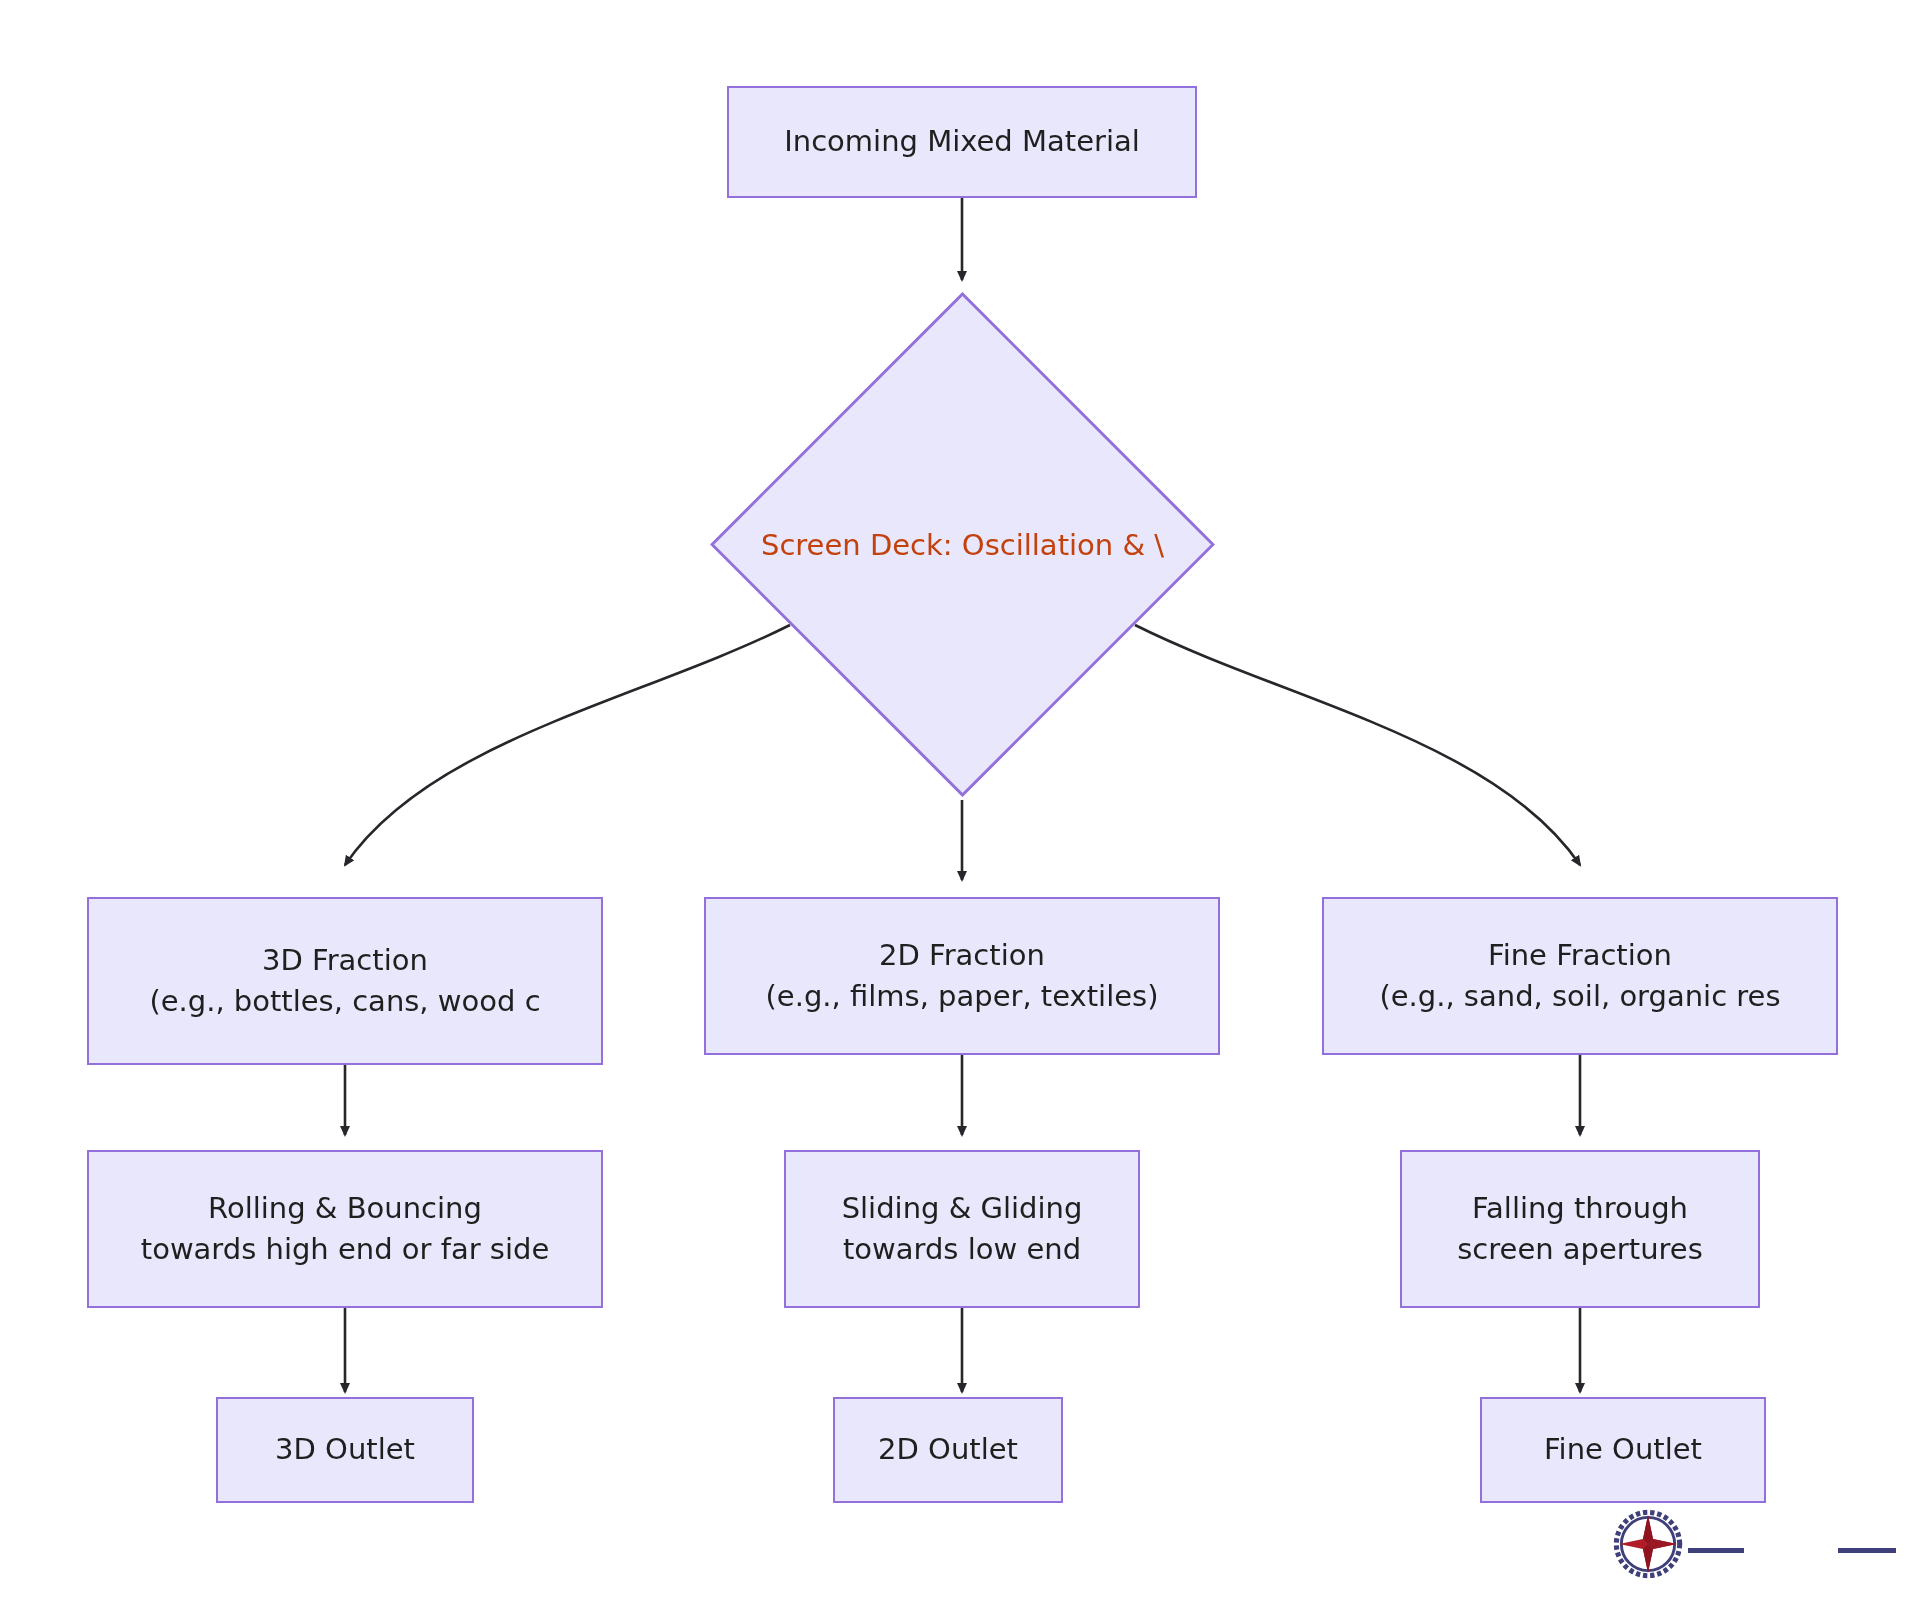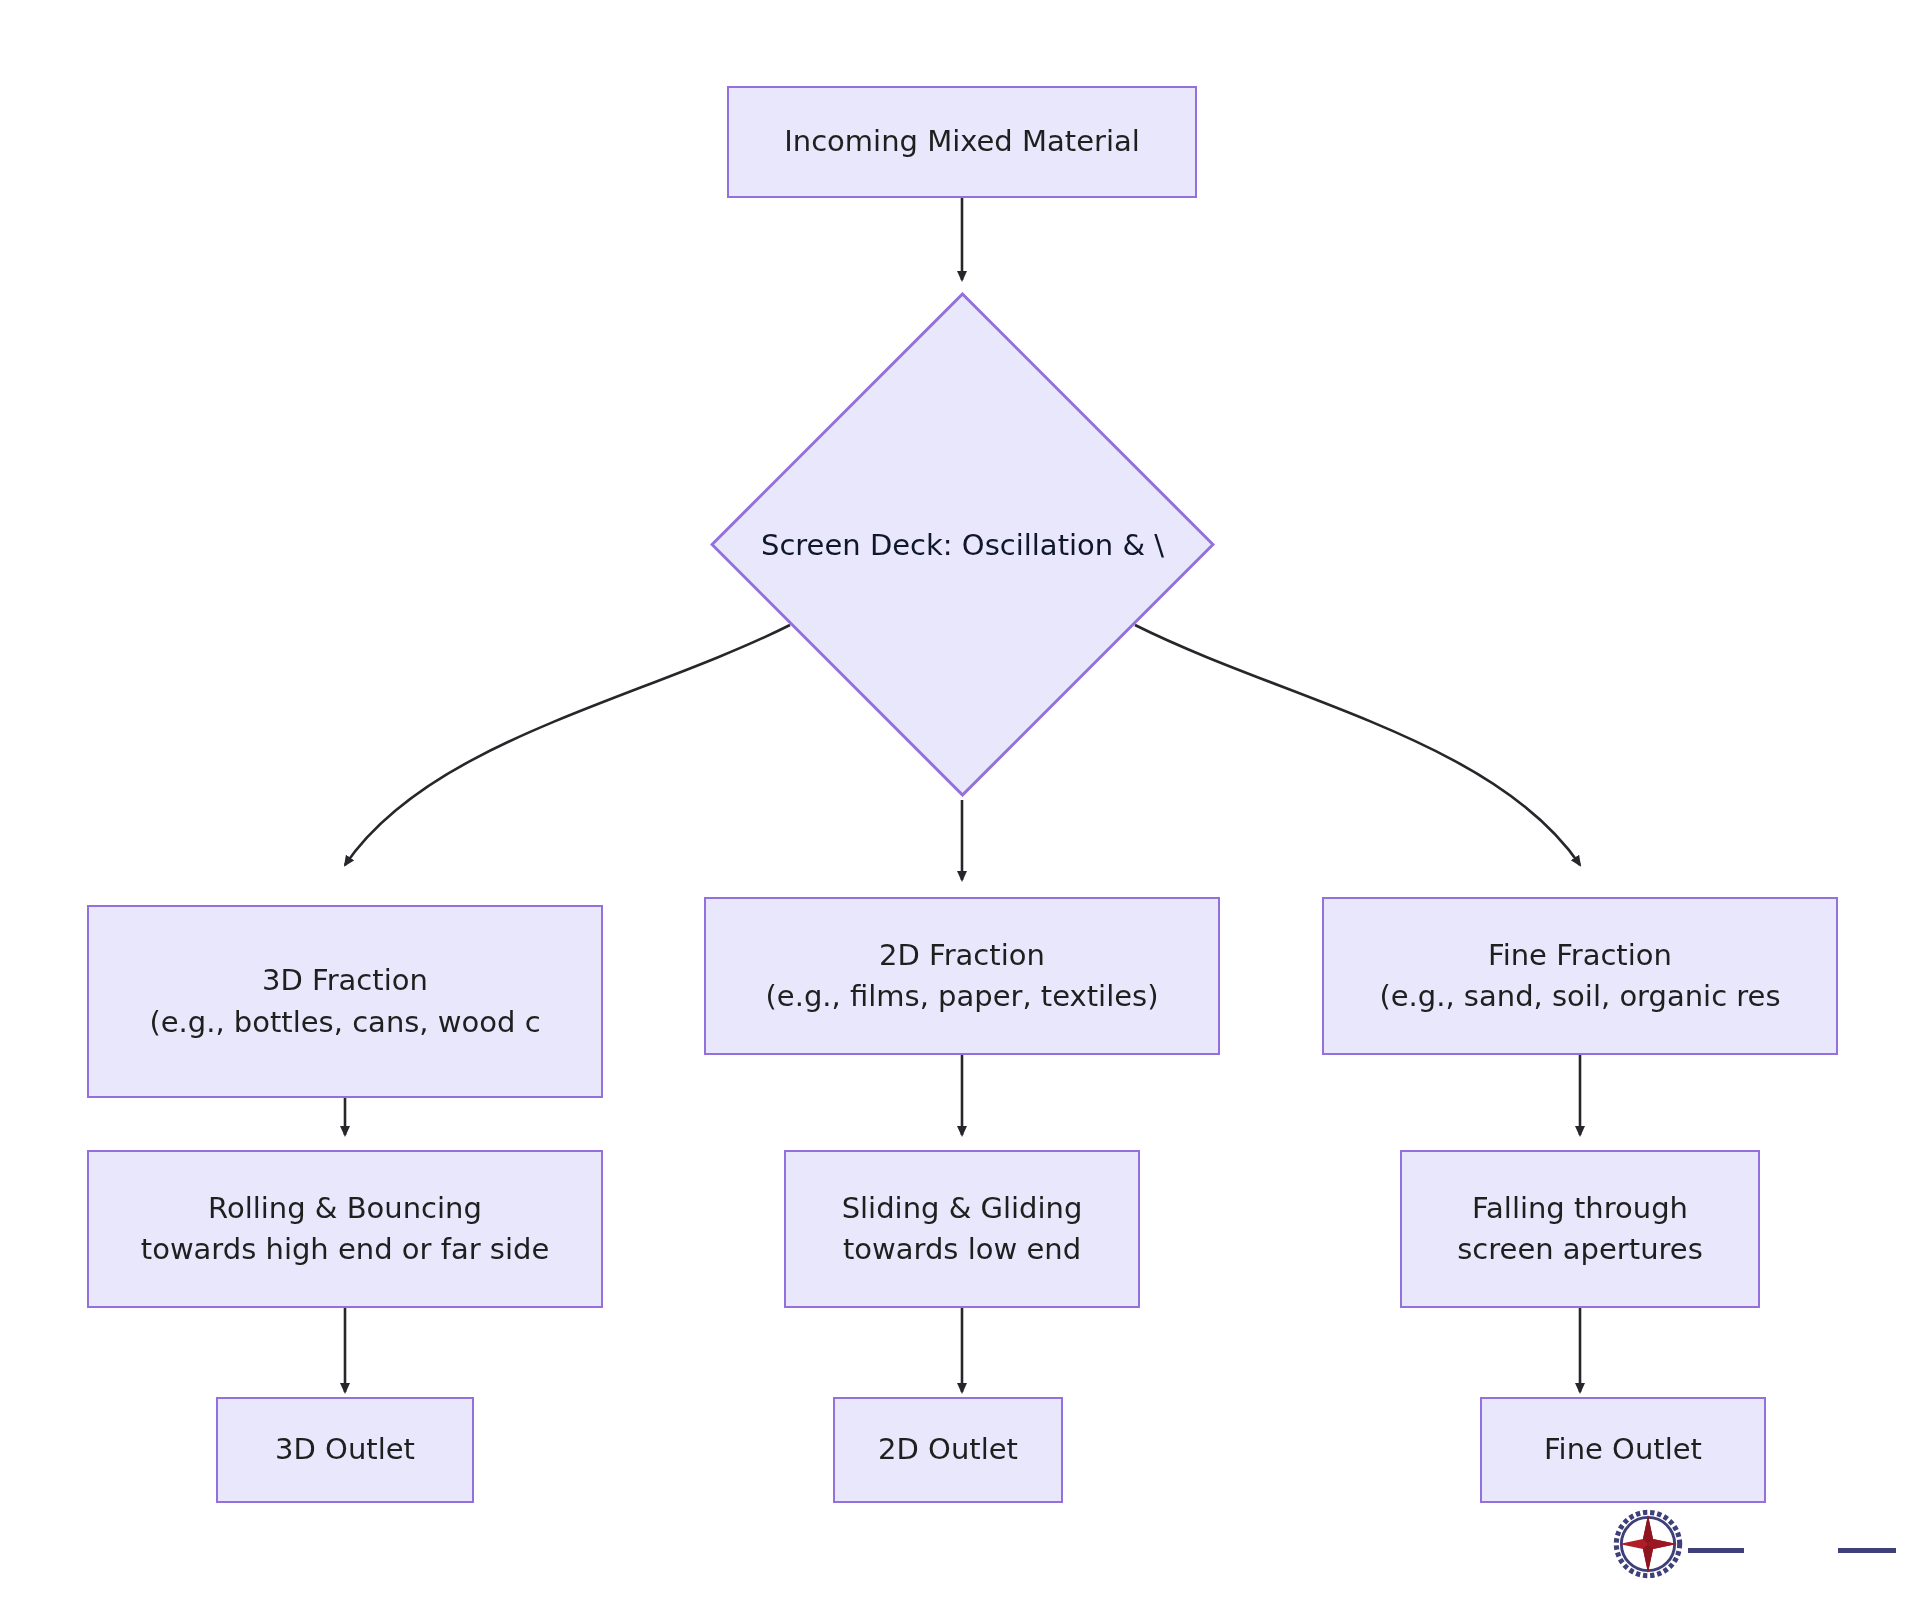--- a/index.html
+++ b/index.html
@@ -56,21 +56,21 @@
     inset: 0;
   }
   .diamond-node .diamond-label {
     position: absolute;
     left: 0;
     right: 0;
     top: 50%;
     transform: translateY(-50%);
     text-align: center;
     font-size: 29px;
-    color: #0f172a;
+    color: #c2410c;
     white-space: nowrap;
     overflow: hidden;
     pointer-events: none;
   }
   .logo-mark {
     position: absolute;
     left: 1612px;
     top: 1508px;
     width: 72px;
     height: 72px;
@@ -116,21 +116,21 @@
     <span class="line">Incoming Mixed Material</span>
   </div>
 
   <div class="diamond-node">
     <svg class="diamond-shape" viewBox="0 0 505 505" xmlns="http://www.w3.org/2000/svg">
       <polygon points="252.5,2 503,252.5 252.5,503 2,252.5" fill="#E9E7FB" stroke="#9370DB" stroke-width="3"></polygon>
     </svg>
     <div class="diamond-label">Screen Deck: Oscillation &amp; \</div>
   </div>
 
-  <div class="node-box" style="left:87px; top:897px; width:516px; height:193px;margin-top:8px;">
+  <div class="node-box" style="left:87px; top:897px; width:516px; height:168px;">
     <span class="line">3D Fraction</span>
     <span class="line">(e.g., bottles, cans, wood c</span>
   </div>
 
   <div class="node-box" style="left:704px; top:897px; width:516px; height:158px;">
     <span class="line">2D Fraction</span>
     <span class="line">(e.g., films, paper, textiles)</span>
   </div>
 
   <div class="node-box" style="left:1322px; top:897px; width:516px; height:158px;">

